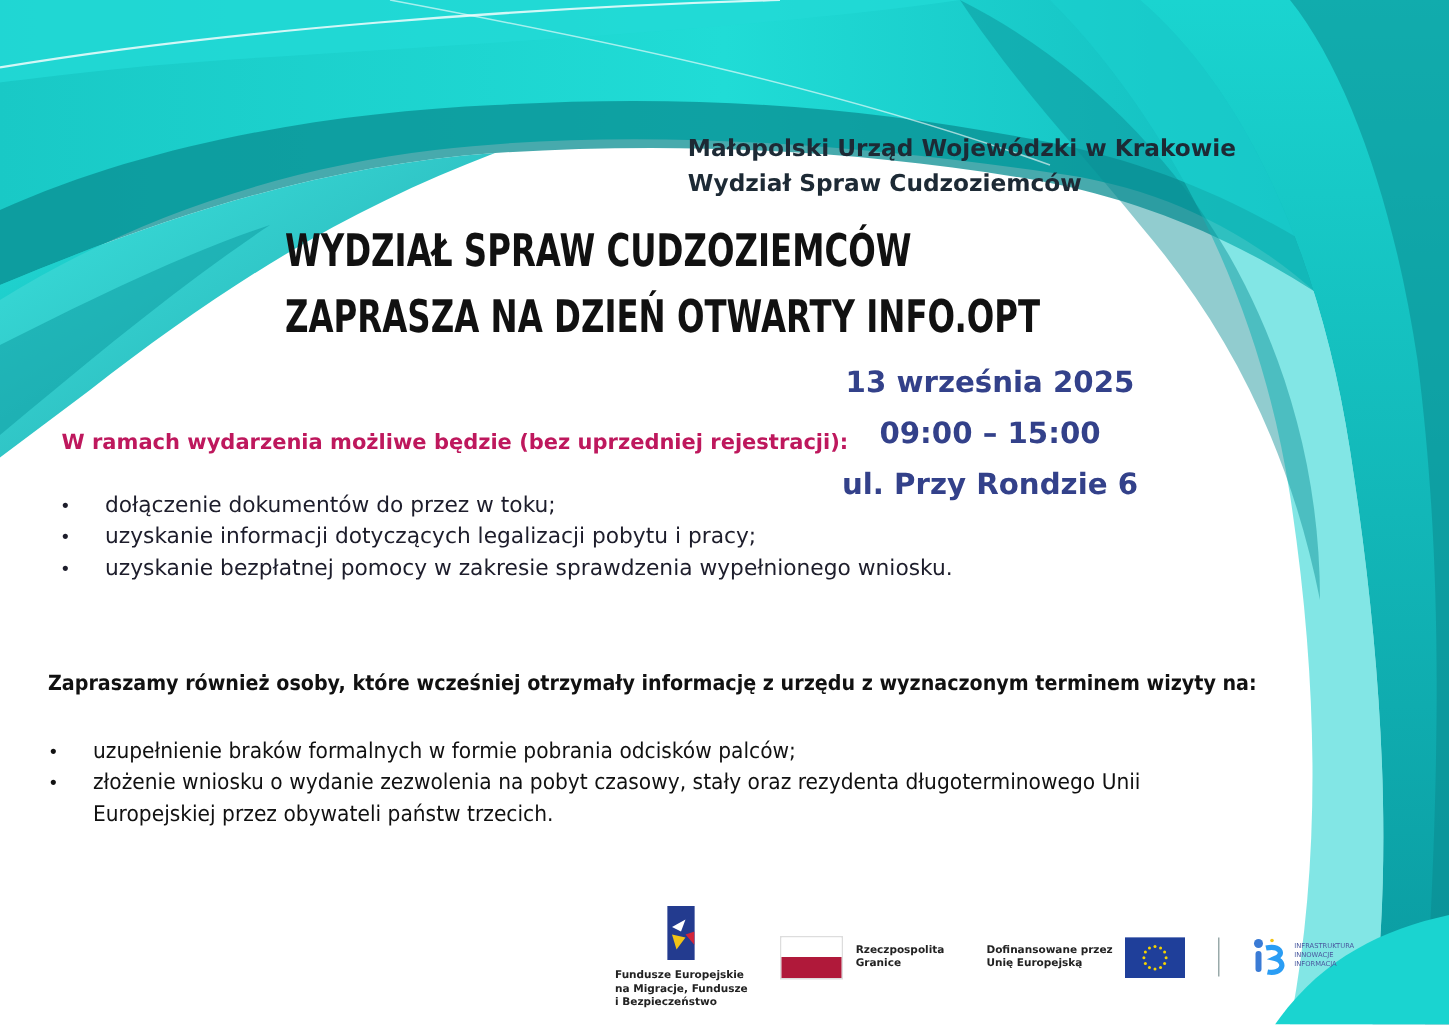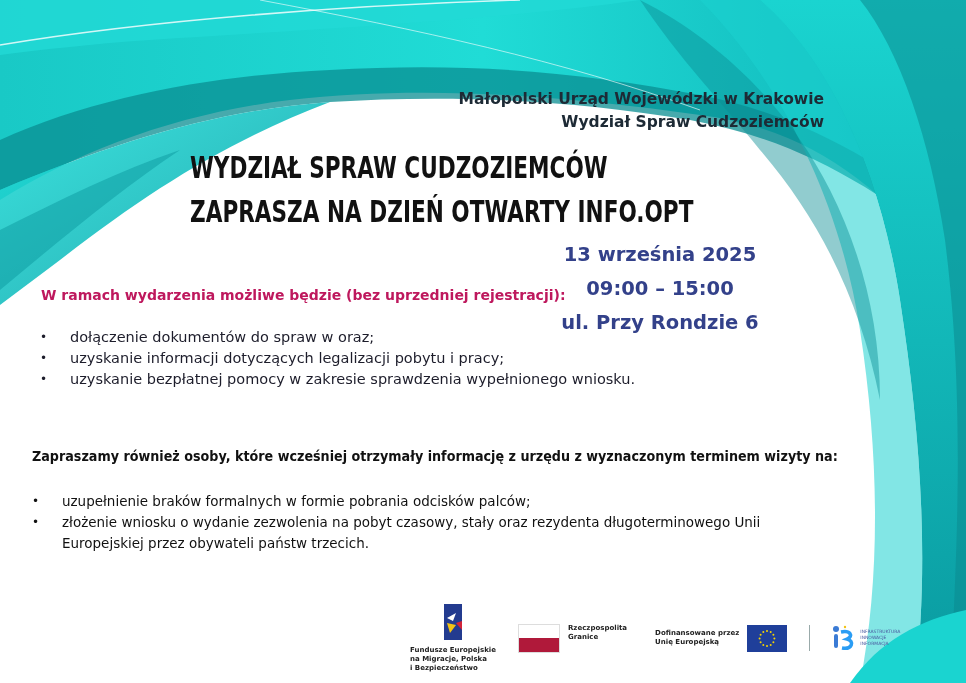--- a/index.html
+++ b/index.html
@@ -1,39 +1,39 @@
 <!DOCTYPE html>
 <html><head>
 <meta charset="utf-8">
 <style>
   html, body { margin:0; padding:0; }
   body { width:966px; height:683px; position:relative; overflow:hidden; background:#ffffff; font-family:"DejaVu Sans", sans-serif; }
   .bg { position:absolute; left:0; top:0; width:966px; height:683px; z-index:0; }
   .layer { position:absolute; z-index:1; }
-  .org { right:142px; top:88px; text-align:right; font-family:"DejaVu Sans", sans-serif; font-weight:bold; font-size:15.5px; line-height:23px; color:#1d2a35; }
+  .org { right:142px; top:88px; text-align:left; font-family:"DejaVu Sans", sans-serif; font-weight:bold; font-size:15.5px; line-height:23px; color:#1d2a35; }
   .headline { left:120px; top:146px; width:500px; text-align:center; font-family:"DejaVu Sans", sans-serif; font-weight:bold; font-size:30px; line-height:44px; color:#111; transform:scaleX(0.72); transform-origin:center top; letter-spacing:0px; }
   .headline div { white-space:nowrap; }
   .when { left:540px; top:238px; width:240px; text-align:center; font-family:"DejaVu Sans", sans-serif; font-weight:bold; font-size:19.5px; line-height:34px; color:#33418a; }
   .when div { white-space:nowrap; }
   .s1-title { left:41px; top:287px; font-weight:bold; font-size:14px; color:#be185d; white-space:nowrap; }
   .list { margin:0; padding:0; list-style:none; }
   .list li { position:relative; white-space:nowrap; }
   .s1-list { left:40px; top:327px; font-size:14.5px; line-height:21px; color:#1d1d2b; }
   .s1-list li { padding-left:30px; }
   .s1-list li .dot { position:absolute; left:0; top:0; font-size:12px; }
   .s2-title { left:32px; top:448px; font-weight:bold; font-size:14px; color:#111; white-space:nowrap; transform:scaleX(0.91); transform-origin:left top; }
   .s2-list { left:32px; top:491px; font-size:14.5px; line-height:21px; color:#111; }
   .s2-list li { padding-left:30px; transform-origin:left top; }
   .s2-list li .dot { position:absolute; left:0; top:0; font-size:12px; }
   .s2-list .txt { display:inline-block; transform:scaleX(0.93); transform-origin:left top; }
   .footer { left:410px; top:618px; height:40px; display:flex; align-items:center; font-family:"DejaVu Sans", sans-serif; }
   .logo-fe { display:flex; align-items:center; gap:6px;flex-direction:column; }
   .logo-fe .mark { width:18px; height:36px; background:#233b8f; position:relative; }
   .logo-fe .txt { font-size:7px; line-height:9px; color:#222; font-weight:bold; }
-  .logo-pl { display:flex; align-items:flex-start; gap:8px; margin-left:22px; }
+  .logo-pl { display:flex; align-items:center; gap:8px; margin-left:22px; }
   .flag { width:40px; height:27px; border:1px solid #ddd; display:flex; flex-direction:column; }
   .flag .w { flex:1; background:#fff; } .flag .r { flex:1; background:#b0193a; }
   .logo-pl .txt { font-size:7px; line-height:9px; color:#222; font-weight:bold; }
   .logo-eu { display:flex; align-items:center; gap:8px; margin-left:28px; }
   .logo-eu .txt { font-size:7px; line-height:9px; color:#222; text-align:left; font-weight:bold; }
   .euflag { width:40px; height:27px; background:#1f3f9a; position:relative; }
   .sep { width:1px; height:26px; background:#9aa; margin-left:22px; }
   .logo-i3 { display:flex; align-items:center; gap:4px; margin-left:20px; }
   .logo-i3 .mark { width:26px; height:28px; position:relative; }
   .logo-i3 .txt { font-size:4.5px; line-height:6px; color:#4a5aa0; }
@@ -89,21 +89,21 @@
 </div>
 
 <div class="layer when">
   <div>13 września 2025</div>
   <div>09:00 – 15:00</div>
   <div>ul. Przy Rondzie 6</div>
 </div>
 
 <div class="layer s1-title">W ramach wydarzenia możliwe będzie (bez uprzedniej rejestracji):</div>
 <ul class="layer list s1-list">
-  <li><span class="dot">•</span><span>dołączenie dokumentów do spraw w oraz;</span></li>
+  <li><span class="dot">•</span><span>dołączenie dokumentów do przez w toku;</span></li>
   <li><span class="dot">•</span><span>uzyskanie informacji dotyczących legalizacji pobytu i pracy;</span></li>
   <li><span class="dot">•</span><span>uzyskanie bezpłatnej pomocy w zakresie sprawdzenia wypełnionego wniosku.</span></li>
 </ul>
 
 <div class="layer s2-title">Zapraszamy również osoby, które wcześniej otrzymały informację z urzędu z wyznaczonym terminem wizyty na:</div>
 <ul class="layer list s2-list">
   <li><span class="dot">•</span><span class="txt">uzupełnienie braków formalnych w formie pobrania odcisków palców;</span></li>
   <li><span class="dot">•</span><span class="txt">złożenie wniosku o wydanie zezwolenia na pobyt czasowy, stały oraz rezydenta długoterminowego Unii</span></li>
   <li><span class="txt">Europejskiej przez obywateli państw trzecich.</span></li>
 </ul>
@@ -113,21 +113,21 @@
     <div class="mark">
       <svg width="18" height="36" viewBox="0 0 18 36">
         <rect width="18" height="36" fill="#233b8f"></rect>
         <polygon points="3,14 12,9 9,17" fill="#ffffff"></polygon>
         <polygon points="3,19 12,21 6,29" fill="#f2c316"></polygon>
         <polygon points="12,19 18,17 18,26" fill="#d2243a"></polygon>
       </svg>
     </div>
     <div class="txt">
       <div>Fundusze Europejskie</div>
-      <div>na Migracje, Polska</div>
+      <div>na Migracje, Fundusze</div>
       <div>i Bezpieczeństwo</div>
     </div>
   </div>
   <div class="logo-pl">
     <div class="flag">
         <div class="w"></div>
         <div class="r"></div>
       </div>
     <div class="txt">
       <div>Rzeczpospolita</div>

